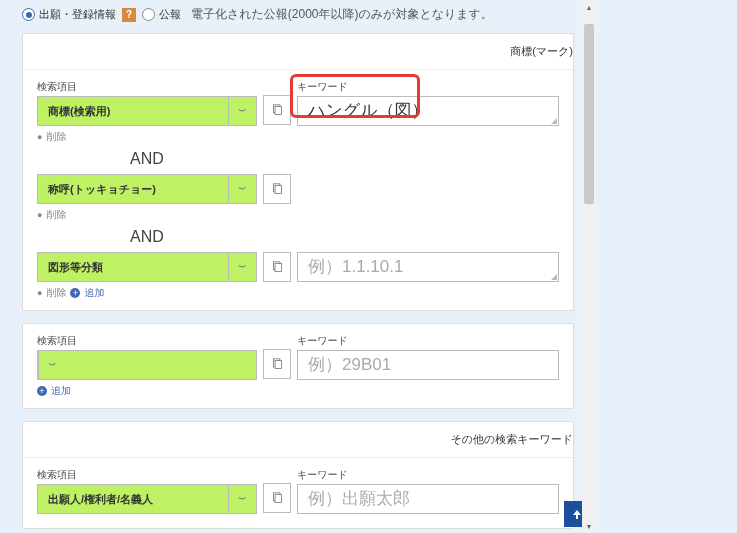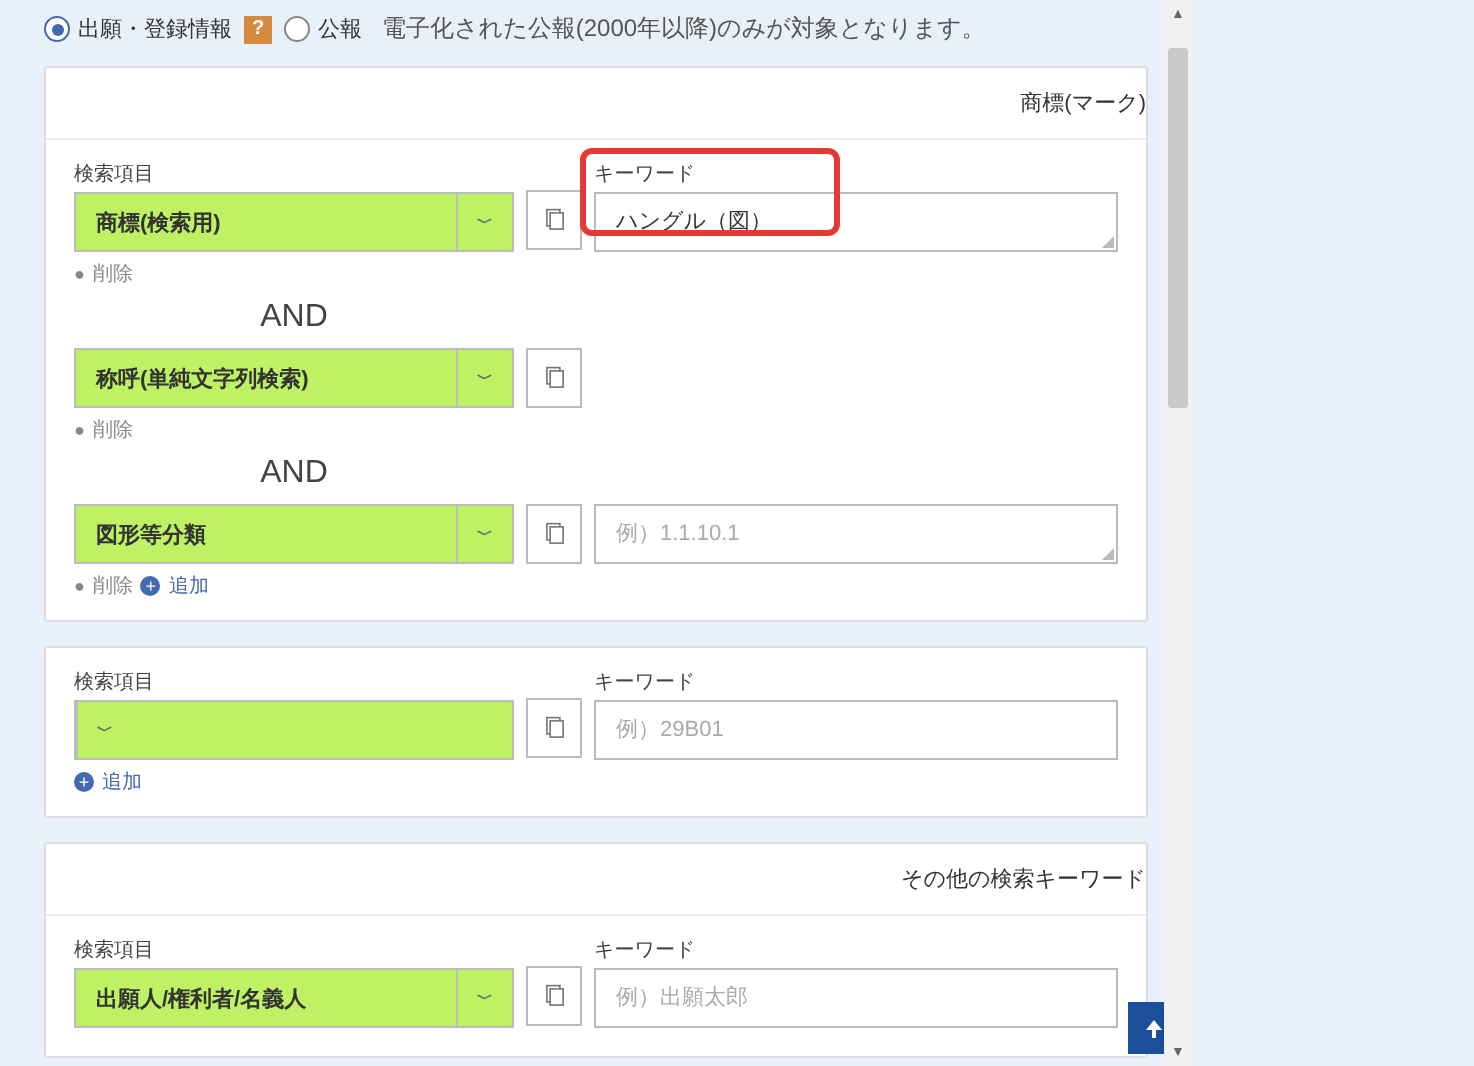--- a/index.html
+++ b/index.html
@@ -19,21 +19,21 @@
 .field-row { display: flex; align-items: center; gap: 6px; margin-bottom: 4px; }
 .col-left { width: 220px; display: flex; flex-direction: column; }
 .col-copy { width: 28px; }
 .col-right { flex: 1; display: flex; flex-direction: column; }
 .label-small { font-size: 10px; color: #444; margin-bottom: 2px; }
 .select-box { height: 30px; border: 1px solid #bbb; background: #bef264; display: flex; align-items: center; justify-content: space-between; font-weight: bold; }
 .select-main { flex: 1; padding: 0 10px; display: flex; align-items: center; height: 100%; }
 .select-arrow { width: 28px; height: 100%; border-left: 1px solid #bbb; display: flex; align-items: center; justify-content: center; color: #666; font-size: 8px; }
 .copy-btn { width: 28px; height: 30px; border: 1px solid #bbb; background: #fff; display: flex; align-items: center; justify-content: center; color: #666; cursor: pointer; }
 .copy-btn svg { width: 13px; height: 13px; }
-.text-input { height: 30px; border: 1px solid #bbb; background: #fff; padding: 0 10px; font-size: 11px; width: 100%; position: relative; }
+.text-input { height: 30px; border: 1px solid #bbb; background: #fff; padding: 0 10px; font-size: 17px; width: 100%; position: relative; }
 .text-input.ta::after { content: ""; position: absolute; right: 1px; bottom: 1px; width: 0; height: 0; border-left: 6px solid transparent; border-bottom: 6px solid #bbb; }
 .text-input .val { color: #333; line-height: 28px; }
 .text-input .ph { color: #aaa; line-height: 28px; }
 .highlight-box { position: absolute; border: 3px solid #e53935; border-radius: 6px; pointer-events: none; }
 .link-row { display: flex; align-items: center; gap: 4px; margin-top: 4px; color: #4369b0; font-size: 10px; }
 .link-row .bullet { color: #888; font-size: 9px; }
 .link-row .x { color: #888; cursor: pointer; }
 .link-row .plus { width: 10px; height: 10px; background: #4369b0; border-radius: 50%; color: #fff; display: inline-flex; align-items: center; justify-content: center; font-size: 9px; line-height: 1; }
 .link-row a { color: #4369b0; text-decoration: none; cursor: pointer; }
 .and-text { text-align: center; width: 120px; margin: 6px 0 6px 50px; font-size: 16px; color: #444; }
@@ -98,21 +98,21 @@
         <div class="link-row">
           <span class="bullet">●</span>
           <span class="x">削除</span>
         </div>
         <div class="and-text">AND</div>
 
         <div class="field-row">
           <div class="col-left">
             <div class="select-box">
               <div class="select-main">
-                  <span>称呼(単純文字列検索)</span>
+                  <span>称呼(トッキョチョー)</span>
                 </div>
               <div class="select-arrow">﹀</div>
             </div>
           </div>
           <div class="col-copy">
             <div class="copy-btn">
               <svg viewBox="0 0 16 16">
                   <rect x="3" y="1" width="8" height="10" fill="none" stroke="#777" stroke-width="1"></rect>
                   <rect x="5" y="3" width="8" height="10" fill="#fff" stroke="#777" stroke-width="1"></rect>
                 </svg>

